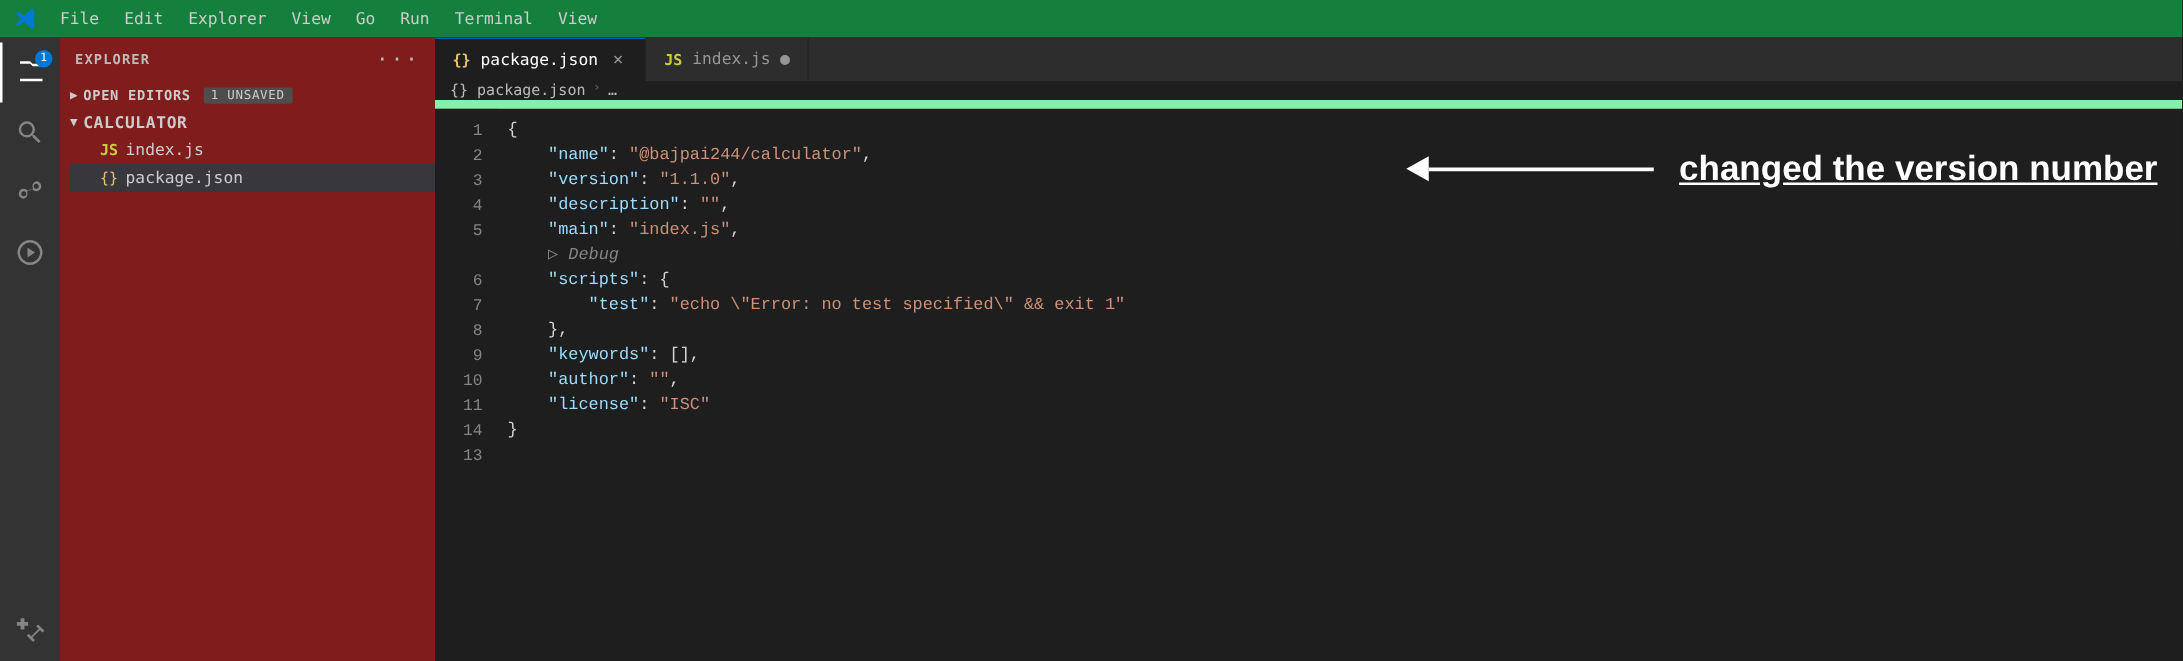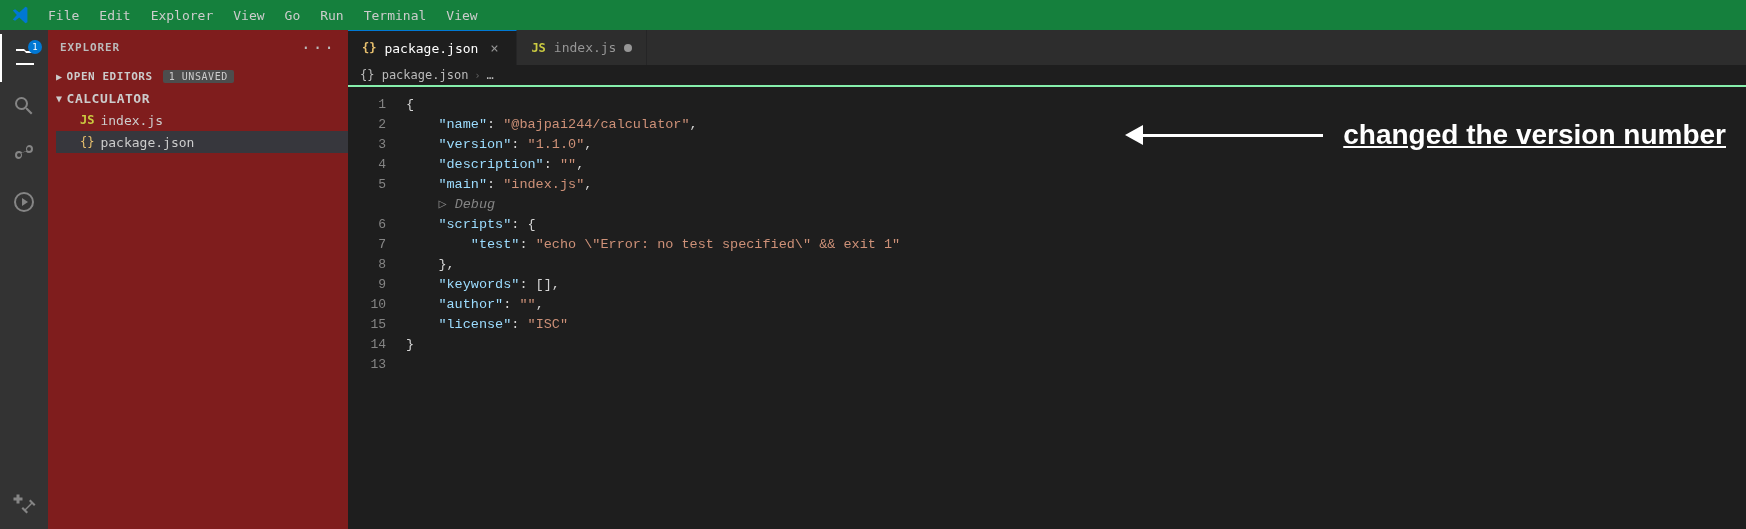--- a/index.html
+++ b/index.html
@@ -230,26 +230,25 @@
       height: 8px;
       border-radius: 50%;
       background: #969696;
     }
 
     
     .breadcrumb {
       height: 22px;
       background: #1e1e1e;
       display: flex;
-      align-items: center;
       padding: 0 12px;
       color: #bbbbbb;
       font-size: 12px;
       gap: 6px;
-      border-bottom: 2px solid #86efac;
+      border-bottom: 7px solid #86efac;
       flex-shrink: 0;
     }
     .breadcrumb-sep { color: #666; font-size: 10px; }
 
     
     .code-editor {
       flex: 1;
       display: flex;
       overflow: hidden;
       font-family: Consolas, 'Courier New', monospace;
@@ -433,21 +432,21 @@
         <div>2</div>
         <div>3</div>
         <div>4</div>
         <div>5</div>
         <div>&nbsp;</div>
         <div>6</div>
         <div>7</div>
         <div>8</div>
         <div>9</div>
         <div>10</div>
-        <div>15</div>
+        <div>11</div>
         <div>14</div>
         <div>13</div>
       </div>
       <div class="code-content">
         <div class="code-line"><span class="tok-brace">{</span></div>
         <div class="code-line">    <span class="tok-key">"name"</span><span class="tok-colon">: </span><span class="tok-string">"@bajpai244/calculator"</span><span class="tok-colon">,</span></div>
         <div class="code-line">    <span class="tok-key">"version"</span><span class="tok-colon">: </span><span class="tok-string">"1.1.0"</span><span class="tok-colon">,</span></div>
         <div class="code-line">    <span class="tok-key">"description"</span><span class="tok-colon">: </span><span class="tok-string">""</span><span class="tok-colon">,</span></div>
         <div class="code-line">    <span class="tok-key">"main"</span><span class="tok-colon">: </span><span class="tok-string">"index.js"</span><span class="tok-colon">,</span></div>
         <div class="code-line">    <span class="tok-debug">▷ Debug</span></div>

